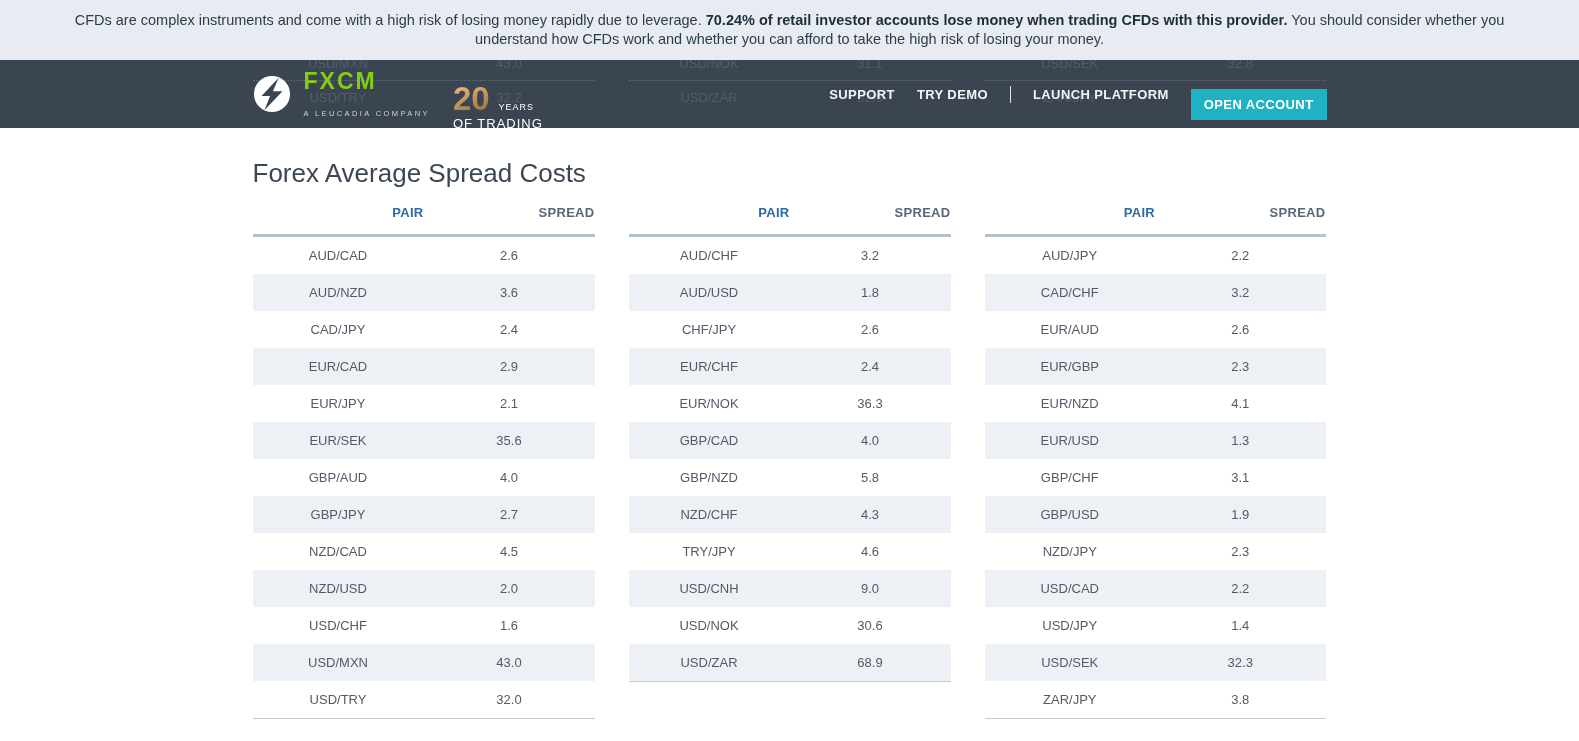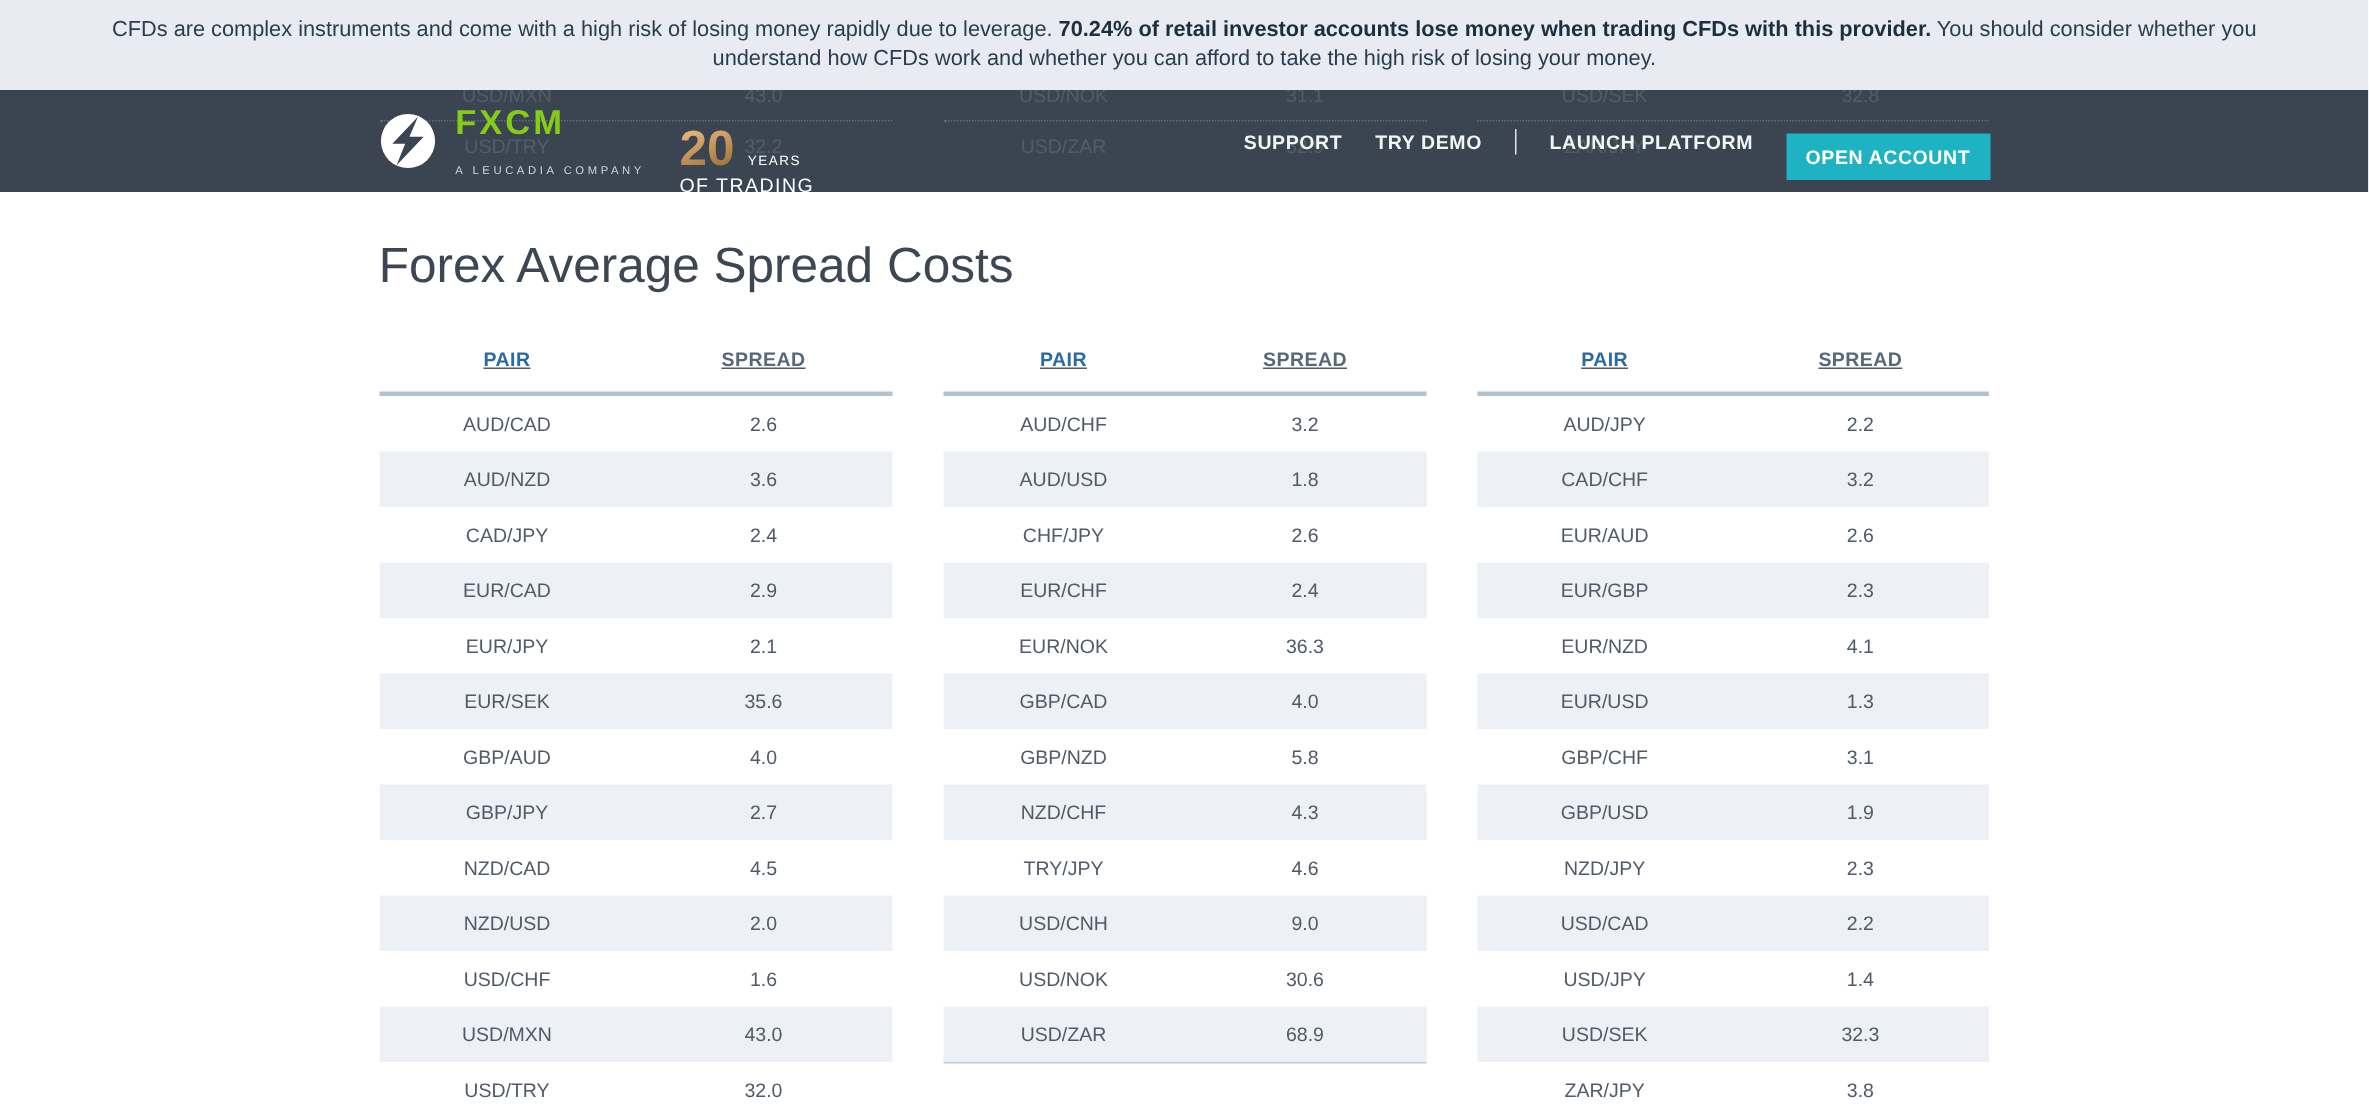--- a/index.html
+++ b/index.html
@@ -136,38 +136,37 @@
     letter-spacing: 0.4px;
     border: none;
     padding: 8px 13px;
     cursor: pointer;
     margin-top: 20px;
   }
 
   
   .container { width: 1074px; margin: 0 auto; }
   .page-title {
-    font-size: 33px;
+    font-size: 26px;
     font-weight: 400;
     color: #3c4753;
-    margin: 30px 0 36px 0;
+    margin: 30px 0 16px 0;
   }
   .tables {
     display: grid;
     grid-template-columns: 342px 322px 341px;
     column-gap: 34px;
     padding-bottom: 36px;
   }
   .thead {
     display: grid;
     grid-template-columns: 1fr 1fr;
-    text-align: center;
+    text-align: right;
     padding-bottom: 14px;
     border-bottom: 3px solid #b3c2d1;
-    text-decoration: underline;
   }
   .th { font-size: 13px; font-weight: 700; letter-spacing: 0.3px; }
   .th-pair { color: #2b6aa3; }
   .th-spread { color: #57687a; }
   .tbody { border-bottom: 1px solid #c3ccd4; }
   .trow {
     display: grid;
     grid-template-columns: 1fr 1fr;
     height: 37px;
     align-items: center;

